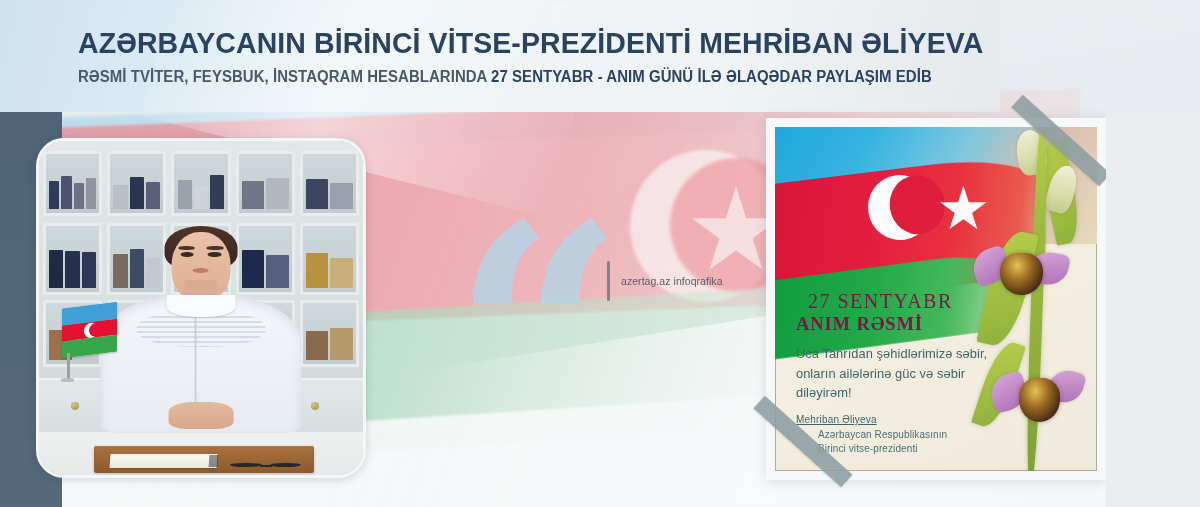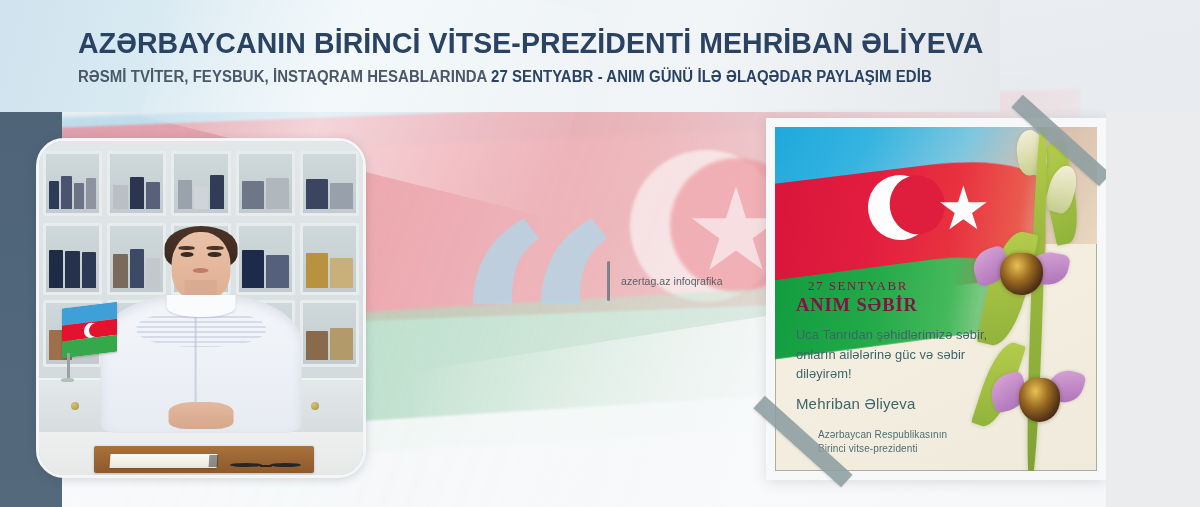--- a/index.html
+++ b/index.html
@@ -457,34 +457,34 @@
     border-radius:48% 48% 58% 58%;
     box-shadow:0 0 4px rgba(60,40,20,.4);
   }
   
   .card-text {
     position:absolute; left:6.5%; bottom:4.5%; width:62%;
     z-index:4;
   }
   .card-date {
     font-family:"Liberation Serif", serif;
-    font-size:13px; color:#7c1646; letter-spacing:1.5px;
+    font-size:20px; color:#7c1646; letter-spacing:1.5px;
     margin-left:12px; margin-bottom:1px;
   }
   .card-title {
     font-family:"Liberation Serif", serif;
     font-size:18.5px; font-weight:700; color:#7c1646;
     letter-spacing:.9px; margin-bottom:9px;
   }
   .card-quote {
     font-size:12.9px; color:#3e646b; line-height:1.52; letter-spacing:.05px;
     margin-bottom:11px;
   }
   .card-sign-name {
-    font-size:15px; color:#3e646b; letter-spacing:.2px; margin-bottom:16px;
+    font-size:10px; color:#3e646b; letter-spacing:.2px; margin-bottom:3px;text-decoration:underline;
   }
   .card-sign-role {
     font-size:10px; color:#4d6f75; line-height:1.38; letter-spacing:.1px;
     margin-left:22px;
   }
   
   .tape {
     position:absolute; background:rgba(141,157,160,.88); z-index:14;
     box-shadow:0 1px 2px rgba(40,50,55,.14);
   }
@@ -704,21 +704,21 @@
           <span class="lip"></span>
         </div>
         <div class="orchid or2">
           <span class="petal p-l"></span>
           <span class="petal p-r"></span>
           <span class="lip"></span>
         </div>
 
         <div class="card-text">
           <div class="card-date">27 SENTYABR</div>
-          <div class="card-title">ANIM SƏBİR</div>
+          <div class="card-title">ANIM RƏSMİ</div>
           <div class="card-quote">Uca Tanrıdan şəhidlərimizə səbir, onların ailələrinə güc və səbir diləyirəm!</div>
           <div class="card-sign-name">Mehriban Əliyeva</div>
           <div class="card-sign-role">
             <div>Azərbaycan Respublikasının</div>
             <div>Birinci vitse-prezidenti</div>
           </div>
         </div>
       </div>
     </div>
     <div class="tape tape-tr"></div>

